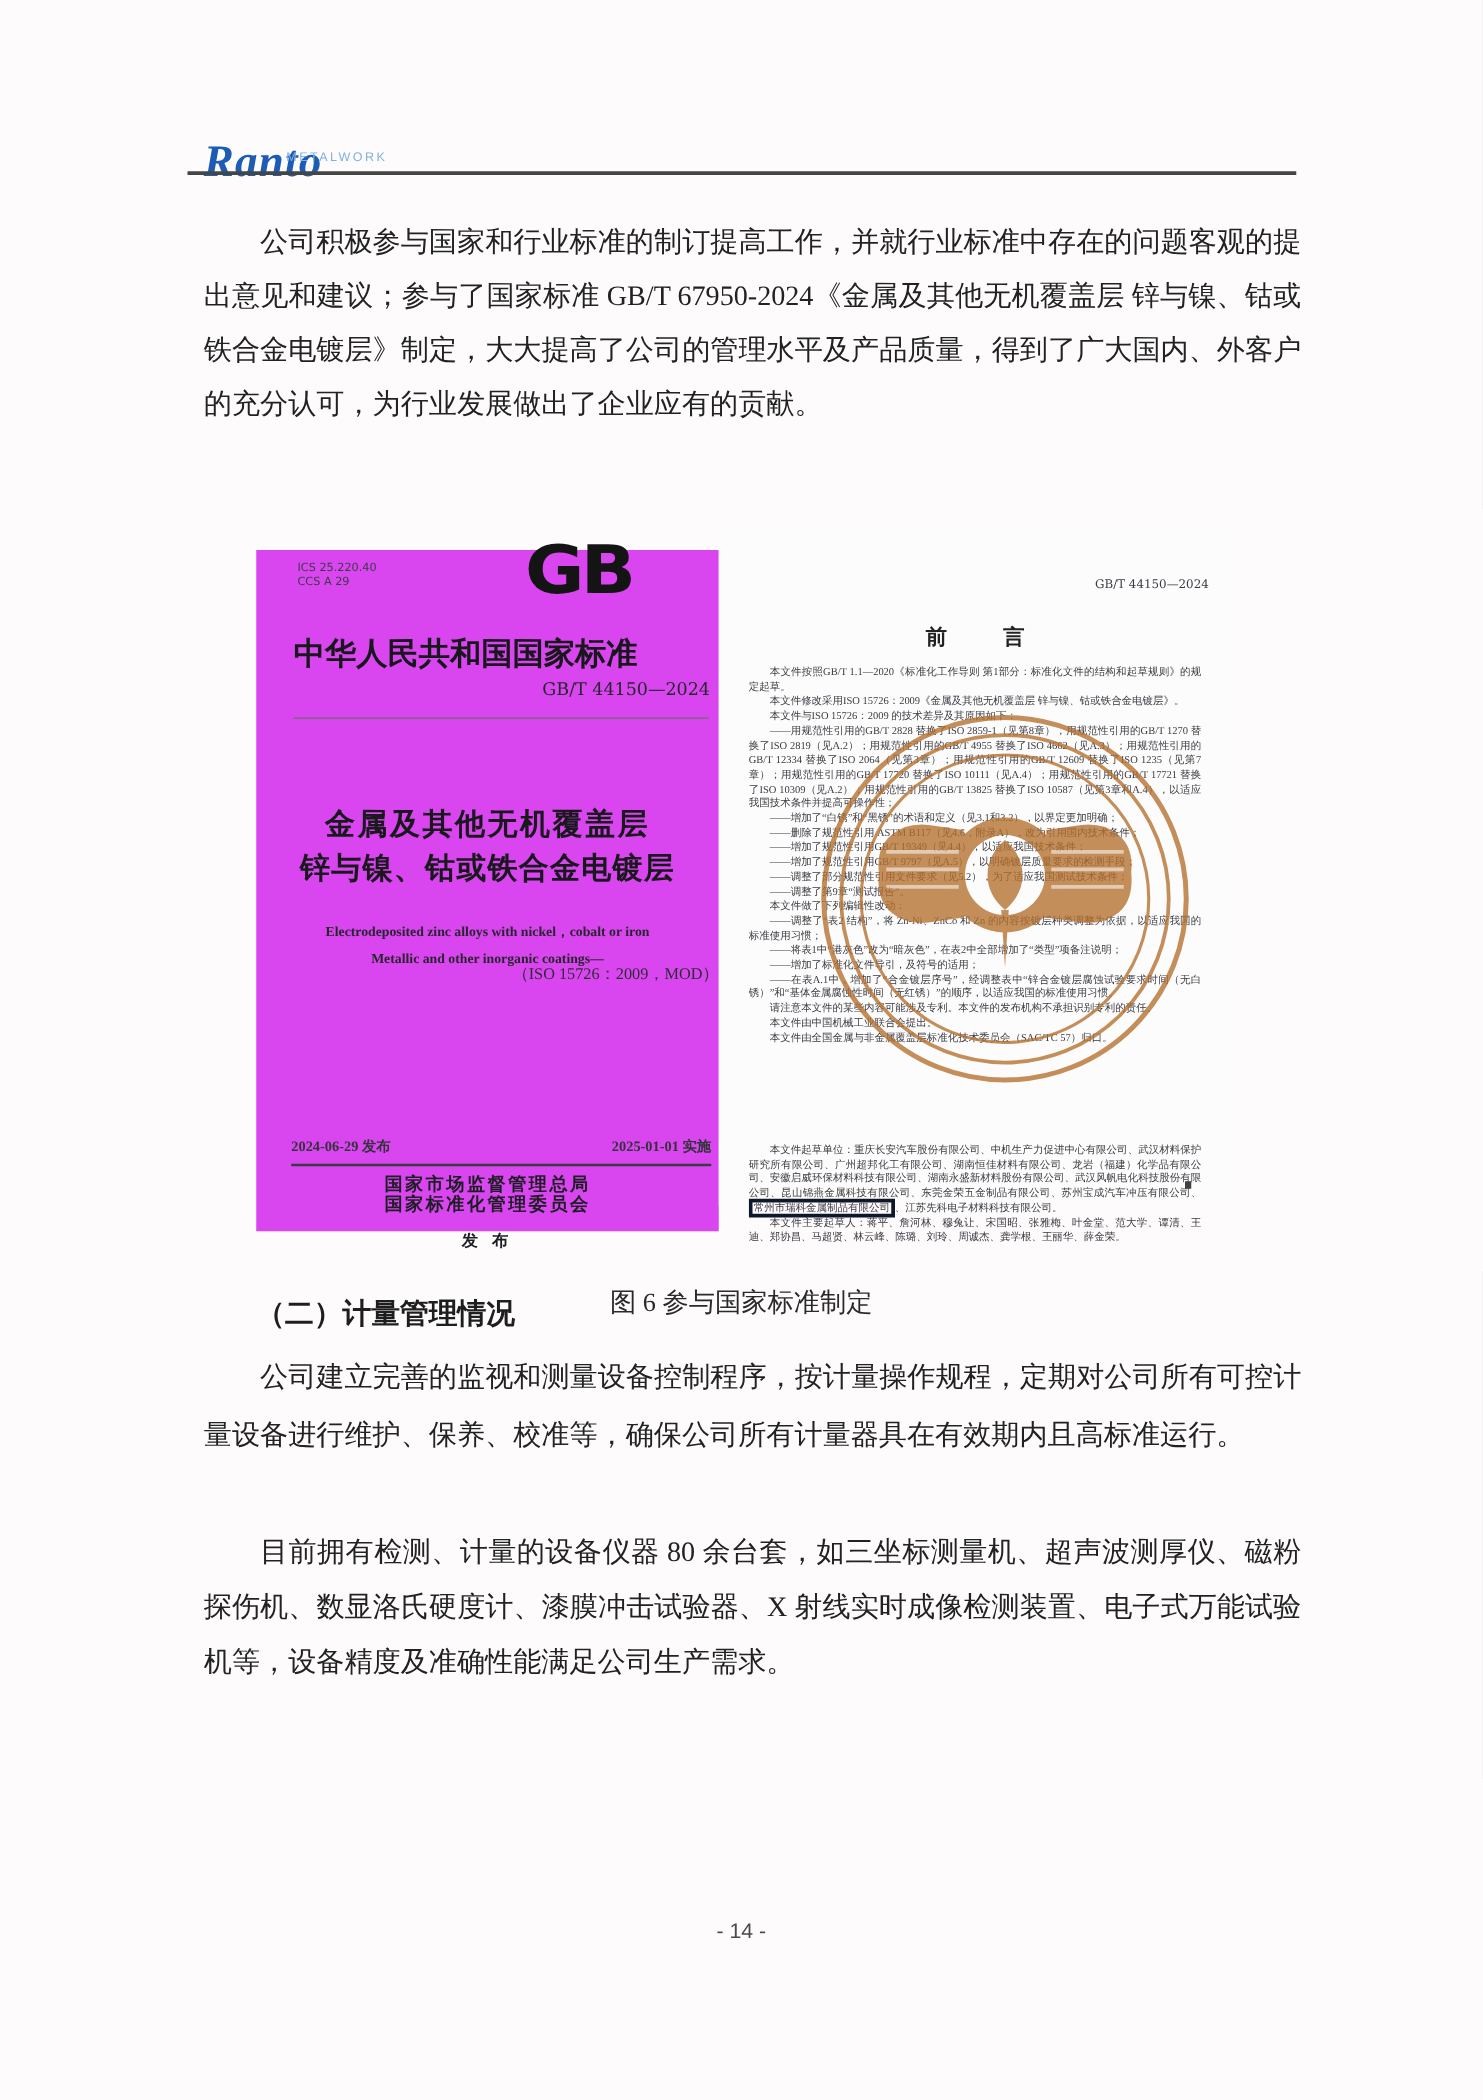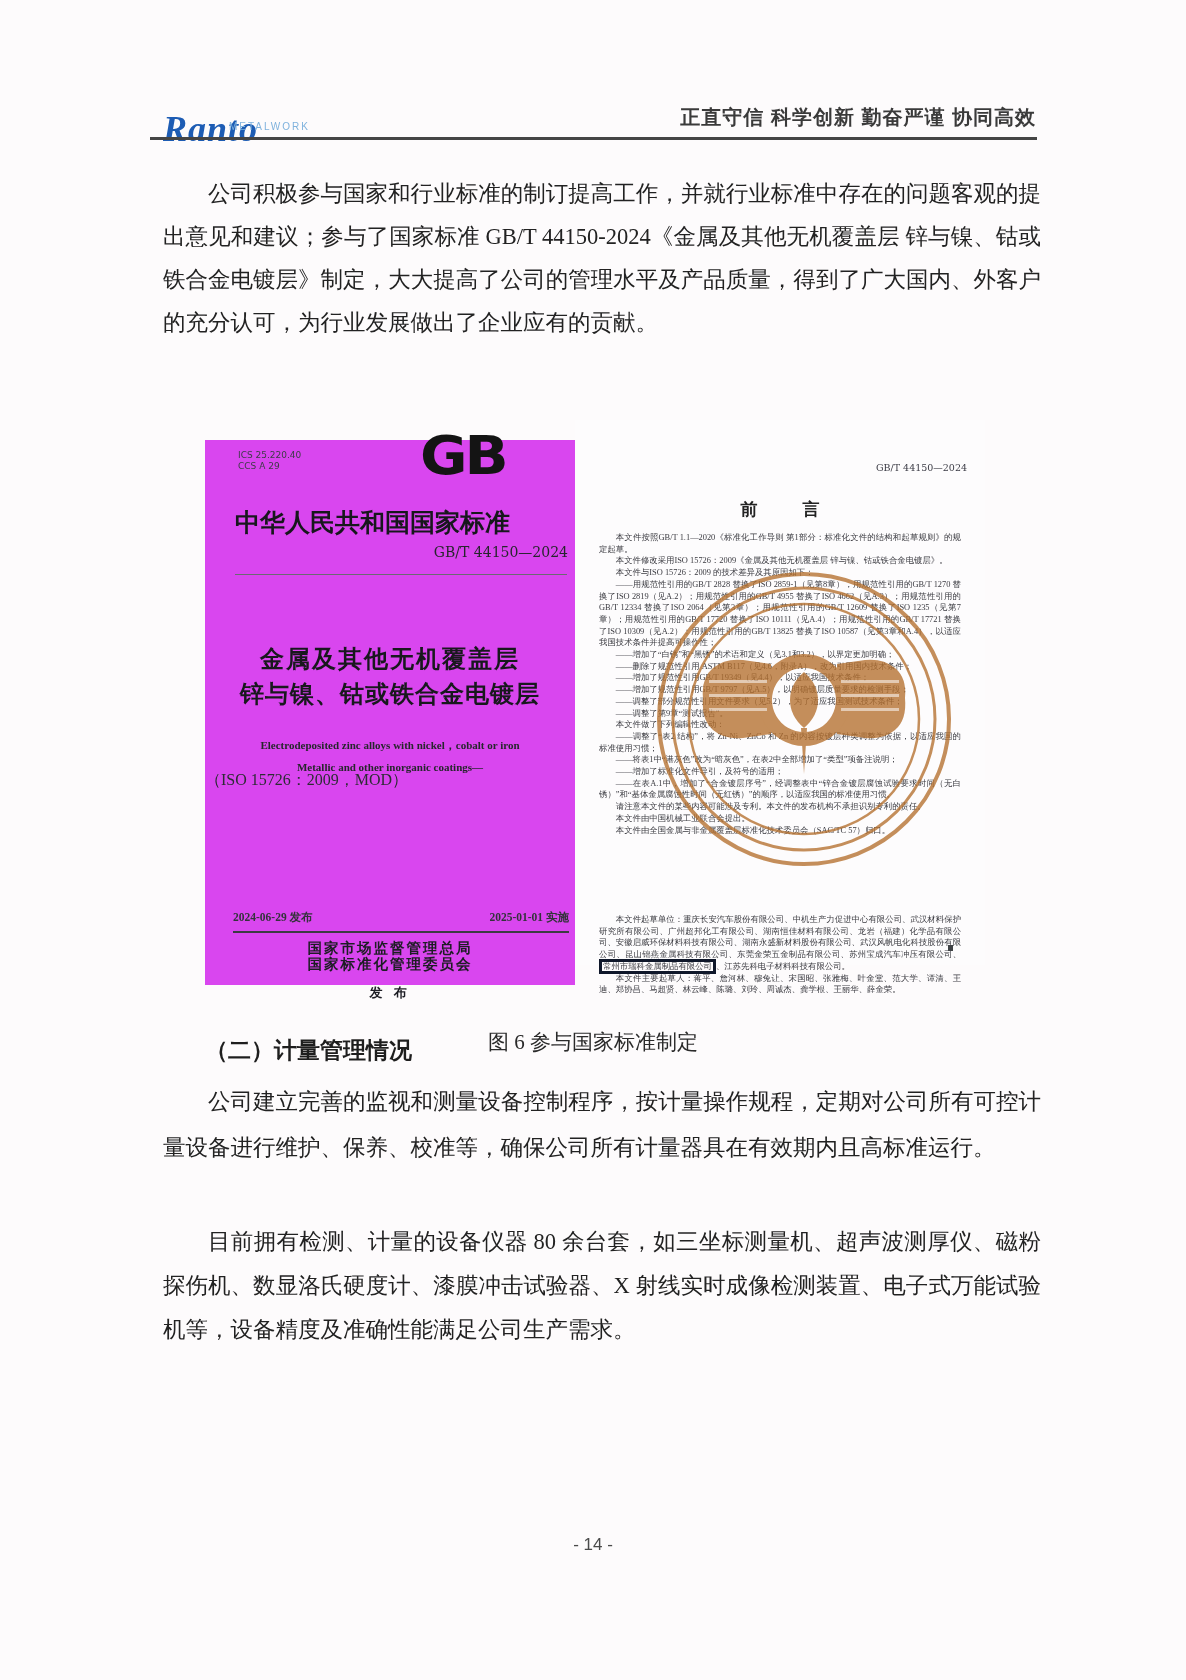--- a/index.html
+++ b/index.html
@@ -25,21 +25,21 @@
   .cover{position:absolute;left:205px;top:440px;width:370px;height:545px;background:#d946ef;}
   .cover .ics{position:absolute;left:33px;top:10px;font-size:9px;line-height:11px;color:#3c3c46;font-family:"DejaVu Sans",sans-serif;}
   .cover .gb-logo{position:absolute;left:215px;top:-18px;font-size:58px;font-weight:900;color:#141414;letter-spacing:-3px;font-family:"DejaVu Sans",sans-serif;transform:scaleY(.92);}
   .cover .nat-title{position:absolute;left:30px;top:66px;width:332px;font-size:25px;font-weight:bold;color:#17171c;white-space:nowrap;display:flex;justify-content:space-between;}
   .cover .doc-no{position:absolute;left:195px;top:104px;width:168px;text-align:right;font-size:14px;color:#26262c;font-family:"DejaVu Serif",serif;}
   .cover .rule1{position:absolute;left:30px;top:134px;width:332px;height:1px;background:#6a6a72;}
   .cover .cn1{position:absolute;left:0;top:203px;width:100%;text-align:center;font-size:24px;font-weight:bold;color:#18181d;letter-spacing:2px;}
   .cover .cn2{position:absolute;left:0;top:238px;width:100%;text-align:center;font-size:24px;font-weight:bold;color:#18181d;letter-spacing:1px;}
   .cover .en1{position:absolute;left:0;top:281px;width:100%;text-align:center;font-size:11px;font-weight:bold;color:#26262c;margin-top:40px;}
   .cover .en2{position:absolute;left:0;top:298px;width:100%;text-align:center;font-size:11px;font-weight:bold;color:#26262c;}
-  .cover .iso{position:absolute;left:0;top:330px;width:100%;text-align:left;font-size:16px;color:#2c2c34;}
+  .cover .iso{position:absolute;left:0;top:330px;width:100%;text-align:right;font-size:13px;color:#2c2c34;}
   .cover .dates{position:absolute;left:28px;top:470px;width:336px;display:flex;justify-content:space-between;font-size:11.5px;font-weight:bold;color:#33333b;}
   .cover .rule2{position:absolute;left:28px;top:491px;width:336px;height:2px;background:#3b3b42;}
   .cover .pub{position:absolute;left:0;top:500px;width:100%;display:flex;justify-content:center;align-items:center;gap:12px;flex-direction:column;}
   .cover .pub .lines{font-size:14.5px;font-weight:bold;color:#1d1d24;line-height:16px;letter-spacing:2px;text-align:justify;}
   .cover .pub .fabu{font-size:13px;font-weight:bold;color:#1d1d24;letter-spacing:4px;}
 
   
   .preface{position:absolute;left:575px;top:420px;width:410px;height:545px;background:#fdfcfd;}
   .preface .doc-no{position:absolute;right:18px;top:42px;font-size:9.5px;color:#3a3a44;font-family:"DejaVu Serif",serif;}
   .preface .hd{position:absolute;left:0;top:78px;width:100%;text-align:center;font-size:17px;font-weight:bold;letter-spacing:14px;color:#222;text-indent:14px;}
@@ -53,24 +53,23 @@
   
   .seal{position:absolute;left:653px;top:568px;width:302px;height:302px;opacity:.78;pointer-events:none;}
 </style>
 </head>
 <body>
 
 <div class="page">
 
   <div class="logo">Ranto</div>
   <div class="logo-sub">METALWORK</div>
-  <div class="slogan">正直守信 科学创新 勤奋严谨 协同高效</div>
   <div class="header-rule"></div>
 
-  <div class="para para1">公司积极参与国家和行业标准的制订提高工作，并就行业标准中存在的问题客观的提出意见和建议；参与了国家标准 GB/T 44150-2024《金属及其他无机覆盖层 锌与镍、钴或铁合金电镀层》制定，大大提高了公司的管理水平及产品质量，得到了广大国内、外客户的充分认可，为行业发展做出了企业应有的贡献。</div>
+  <div class="para para1">公司积极参与国家和行业标准的制订提高工作，并就行业标准中存在的问题客观的提出意见和建议；参与了国家标准 GB/T 67950-2024《金属及其他无机覆盖层 锌与镍、钴或铁合金电镀层》制定，大大提高了公司的管理水平及产品质量，得到了广大国内、外客户的充分认可，为行业发展做出了企业应有的贡献。</div>
 
   <div class="cover">
     <div class="ics">
       <div>ICS 25.220.40</div>
       <div>CCS A 29</div>
     </div>
     <div class="gb-logo">GB</div>
     <div class="nat-title">
         <span>中华人民共和国国家标准</span>
       </div>

